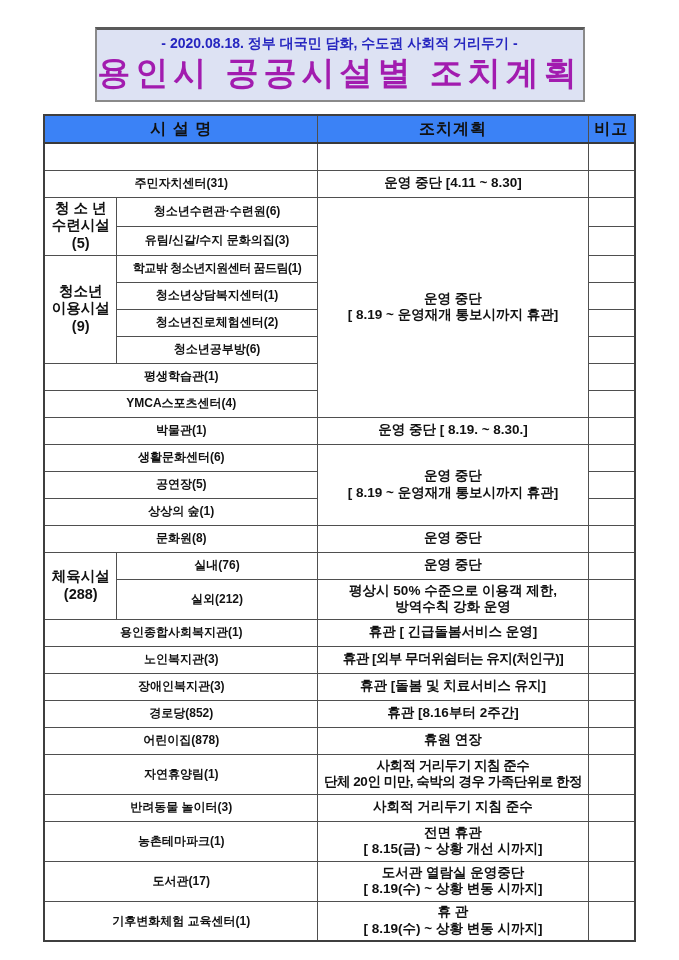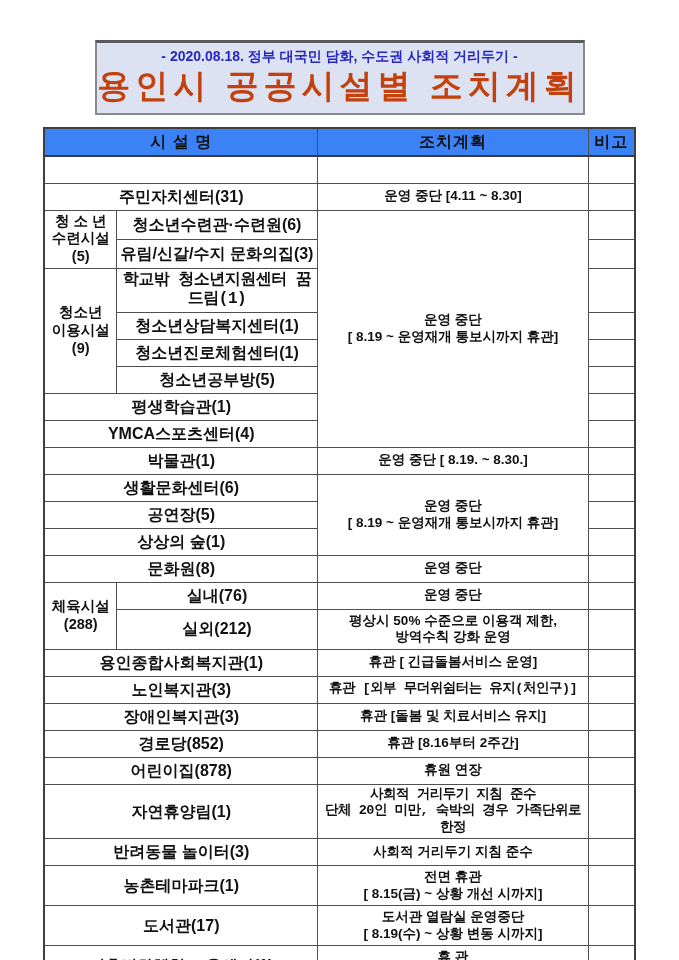--- a/index.html
+++ b/index.html
@@ -3,30 +3,30 @@
 <meta charset="utf-8">
 <style>
   html,body{margin:0;padding:0;}
   body{
     width:679px;height:960px;background:#ffffff;
     font-family:"Liberation Sans","DejaVu Sans",sans-serif;
     color:#111;font-weight:bold;overflow:hidden;
   }
   
   .title-box{
-    width:486px;margin:40px auto 12px auto;
+    width:486px;margin:27px auto 12px auto;
     background:#dde2f3;
     border:2px solid #8a8a8a;border-top:3px solid #5a5a5a;
     text-align:center;padding:5px 0 9px 0;
   }
   .subtitle{
     color:#2626c0;font-size:14px;letter-spacing:0px;line-height:1.2;
   }
   .main-title{
-    color:#c2410c;font-size:33px;font-weight:bold;
+    color:#a21caf;font-size:33px;font-weight:bold;
     letter-spacing:5px;line-height:1.1;margin-top:3px;
   }
   
   table{
     border-collapse:collapse;table-layout:fixed;
     width:590px;margin:0 auto;
     border:2px solid #3f3f3f;
   }
   col.c-grp{width:72px;}
   col.c-sub{width:201px;}
@@ -39,24 +39,24 @@
     white-space:pre-line;line-height:1.22;
     overflow:hidden;
   }
   thead th{
     background:#3b82f6;height:22px;font-size:16px;
     border-bottom:2px solid #3a3a3a;letter-spacing:1px;
   }
   tr.spacer td{height:4px;padding:0;border-top:2px solid #3a3a3a;border-bottom:1px solid #4f4f4f;}
   tbody tr{height:27px;}
   tr.t2{height:40px;}
-  td.name{font-size:16px;}
+  td.name{font-size:12px;}
   td.grp{font-size:14.5px;}
   td.plan{font-size:13.5px;}
-  .xs{font-size:12px;letter-spacing:-0.5px;font-family:Liberation Mono, monospace;}
+  .xs{font-size:12px;letter-spacing:-0.5px;}
   td.note{background:#ffffff;}
 </style>
 </head>
 <body>
 
 <div class="title-box">
   <div class="subtitle">- 2020.08.18. 정부 대국민 담화, 수도권 사회적 거리두기 -</div>
   <div class="main-title">용인시 공공시설별 조치계획</div>
 </div>
 
@@ -106,25 +106,25 @@
 이용시설
 (9)</td>
       <td class="name xs">학교밖 청소년지원센터 꿈드림(1)</td>
       <td class="note"></td>
     </tr>
     <tr>
       <td class="name">청소년상담복지센터(1)</td>
       <td class="note"></td>
     </tr>
     <tr>
-      <td class="name">청소년진로체험센터(1)</td>
-      <td class="note"></td>
-    </tr>
-    <tr>
-      <td class="name">청소년공부방(5)</td>
+      <td class="name">청소년진로체험센터(2)</td>
+      <td class="note"></td>
+    </tr>
+    <tr>
+      <td class="name">청소년공부방(6)</td>
       <td class="note"></td>
     </tr>
 
     <tr>
       <td class="name" colspan="2">평생학습관(1)</td>
       <td class="note"></td>
     </tr>
     <tr>
       <td class="name" colspan="2">YMCA스포츠센터(4)</td>
       <td class="note"></td>

